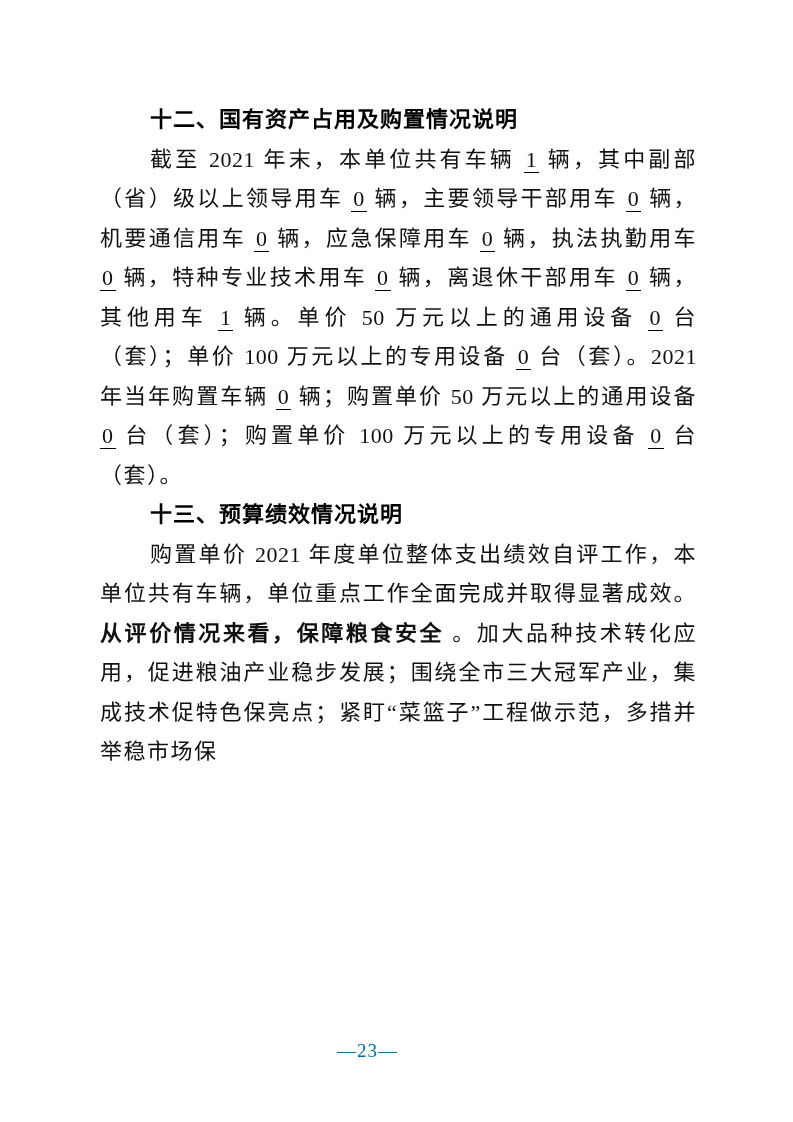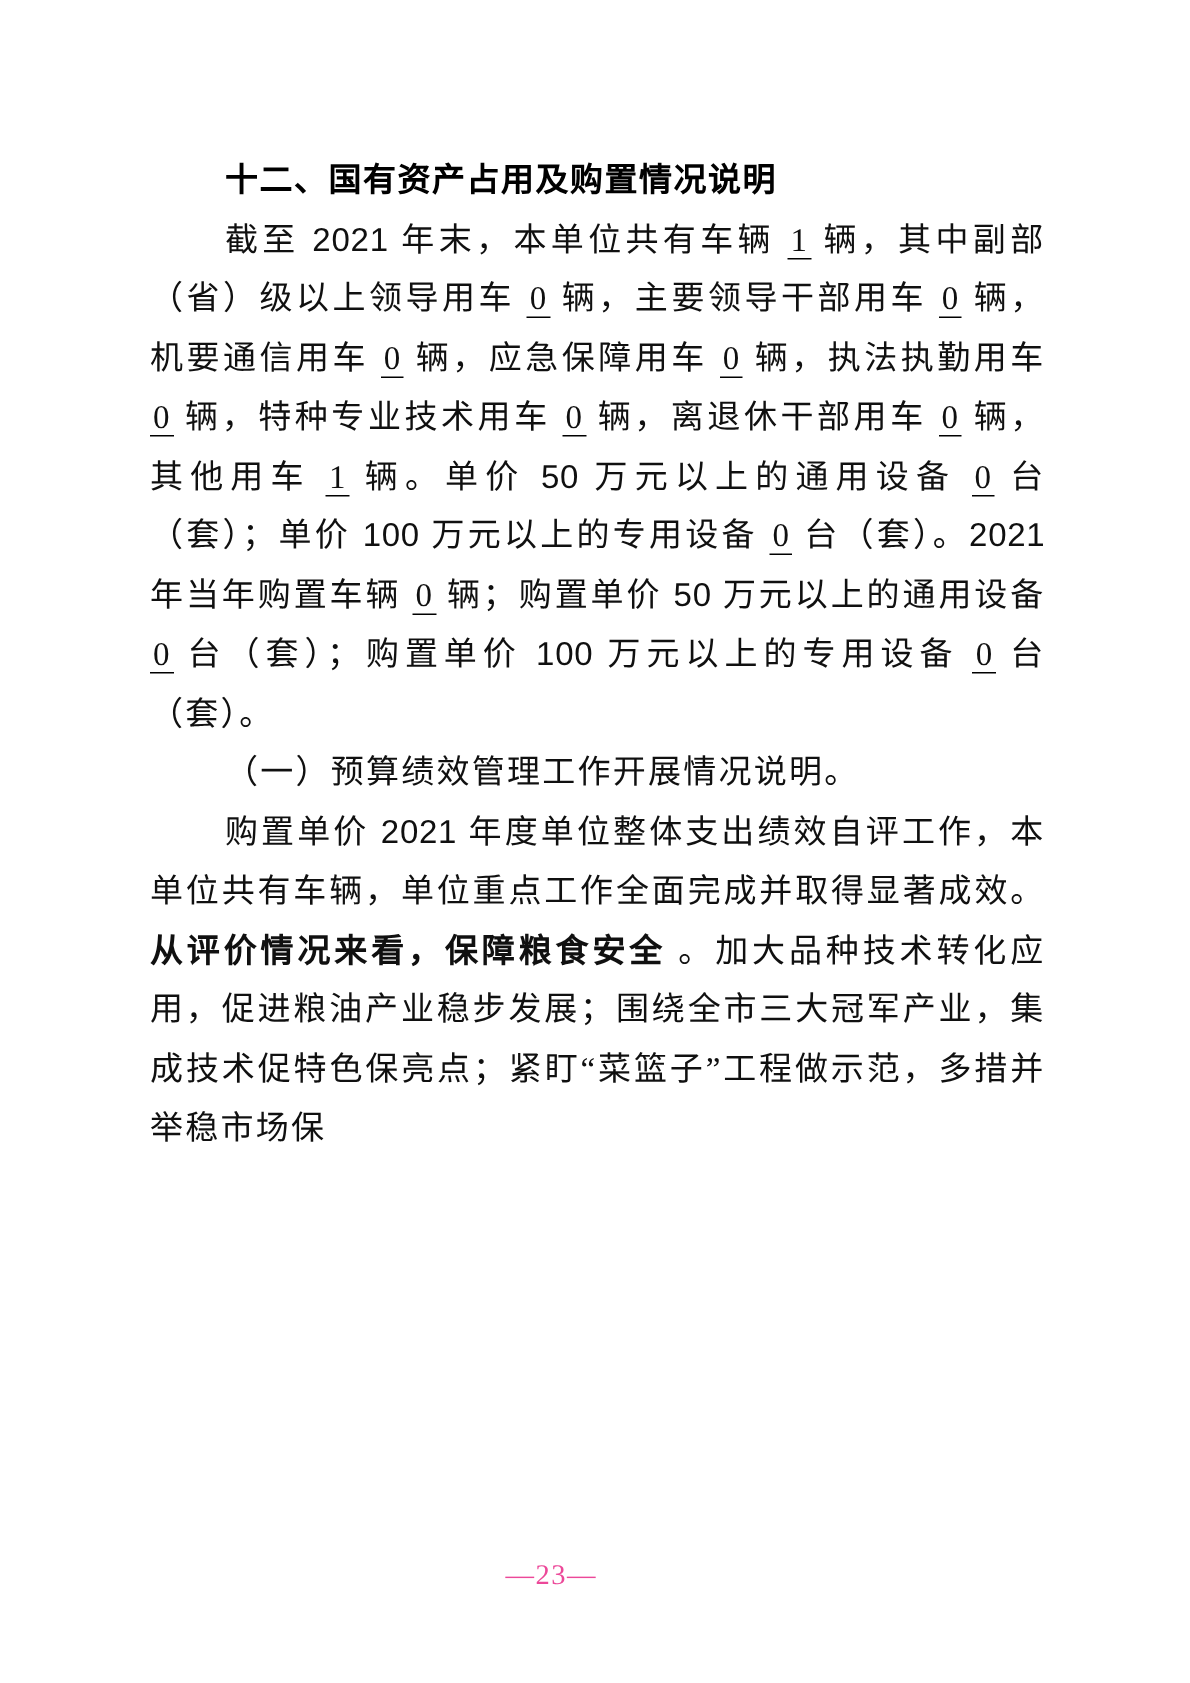--- a/index.html
+++ b/index.html
@@ -39,56 +39,56 @@
     line-height: 39.5px;
     letter-spacing: 1.5px;
     text-indent: 50px;
     text-align: justify;
     color: #101010;
   }
   .para.sub {
     text-align: left;
   }
   .num {
-    font-family: Liberation Sans, sans-serif;
+    font-family: Liberation Serif, serif;
     letter-spacing: 0.5px;
   }
   .unum {
     font-family: "Liberation Serif", "DejaVu Serif", serif;
     letter-spacing: 0.5px;
     border-bottom: 1.5px solid #000000;
     padding: 0 2px;
   }
   .b {
     font-weight: 700;
   }
   .pagenum {
     position: absolute;
     left: 0;
     right: 0;
     top: 1040px;
     text-align: center;
     font-family: "Liberation Serif", "DejaVu Serif", serif;
     font-size: 19px;
     letter-spacing: 1px;
-    color: #ec4899;
+    color: #0369a1;
   }
 </style>
 </head>
 <body>
 
 <div class="page">
   <main class="content">
 
     <h2 class="h">十二、国有资产占用及购置情况说明</h2>
 
     <p class="para"><span>截至 </span><span class="num">2021</span><span> 年末，本单位共有车辆 </span><span class="unum">1</span><span> 辆，其中副部（省）级以上领导用车 </span><span class="unum">0</span><span> 辆，主要领导干部用车 </span><span class="unum">0</span><span> 辆，机要通信用车 </span><span class="unum">0</span><span> 辆，应急保障用车 </span><span class="unum">0</span><span> 辆，执法执勤用车 </span><span class="unum">0</span><span> 辆，特种专业技术用车 </span><span class="unum">0</span><span> 辆，离退休干部用车 </span><span class="unum">0</span><span> 辆，其他用车 </span><span class="unum">1</span><span> 辆。单价 </span><span class="num">50</span><span> 万元以上的通用设备 </span><span class="unum">0</span><span> 台（套）；单价 </span><span class="num">100</span><span> 万元以上的专用设备 </span><span class="unum">0</span><span> 台（套）。</span><span class="num">2021</span><span> 年当年购置车辆 </span><span class="unum">0</span><span> 辆；购置单价 </span><span class="num">50</span><span> 万元以上的通用设备 </span><span class="unum">0</span><span> 台（套）；购置单价 </span><span class="num">100</span><span> 万元以上的专用设备 </span><span class="unum">0</span><span> 台（套）。</span></p>
 
+    <h2 class="h">十三、预算绩效情况说明</h2>
 
-    <p class="para sub">（一）预算绩效管理工作开展情况说明。</p>
 
 
 
     <p class="para"><span>购置单价 </span><span class="num">2021</span><span> 年度单位整体支出绩效自评工作，本单位共有车辆，单位重点工作全面完成并取得显著成效。</span><span class="b">从评价情况来看，保障粮食安全</span><span> 。加大品种技术转化应用，促进粮油产业稳步发展；围绕全市三大冠军产业，集成技术促特色保亮点；紧盯“菜篮子”工程做示范，多措并举稳市场保</span></p>
 
   </main>
 
   <footer class="pagenum">—23—</footer>
 </div>
 

